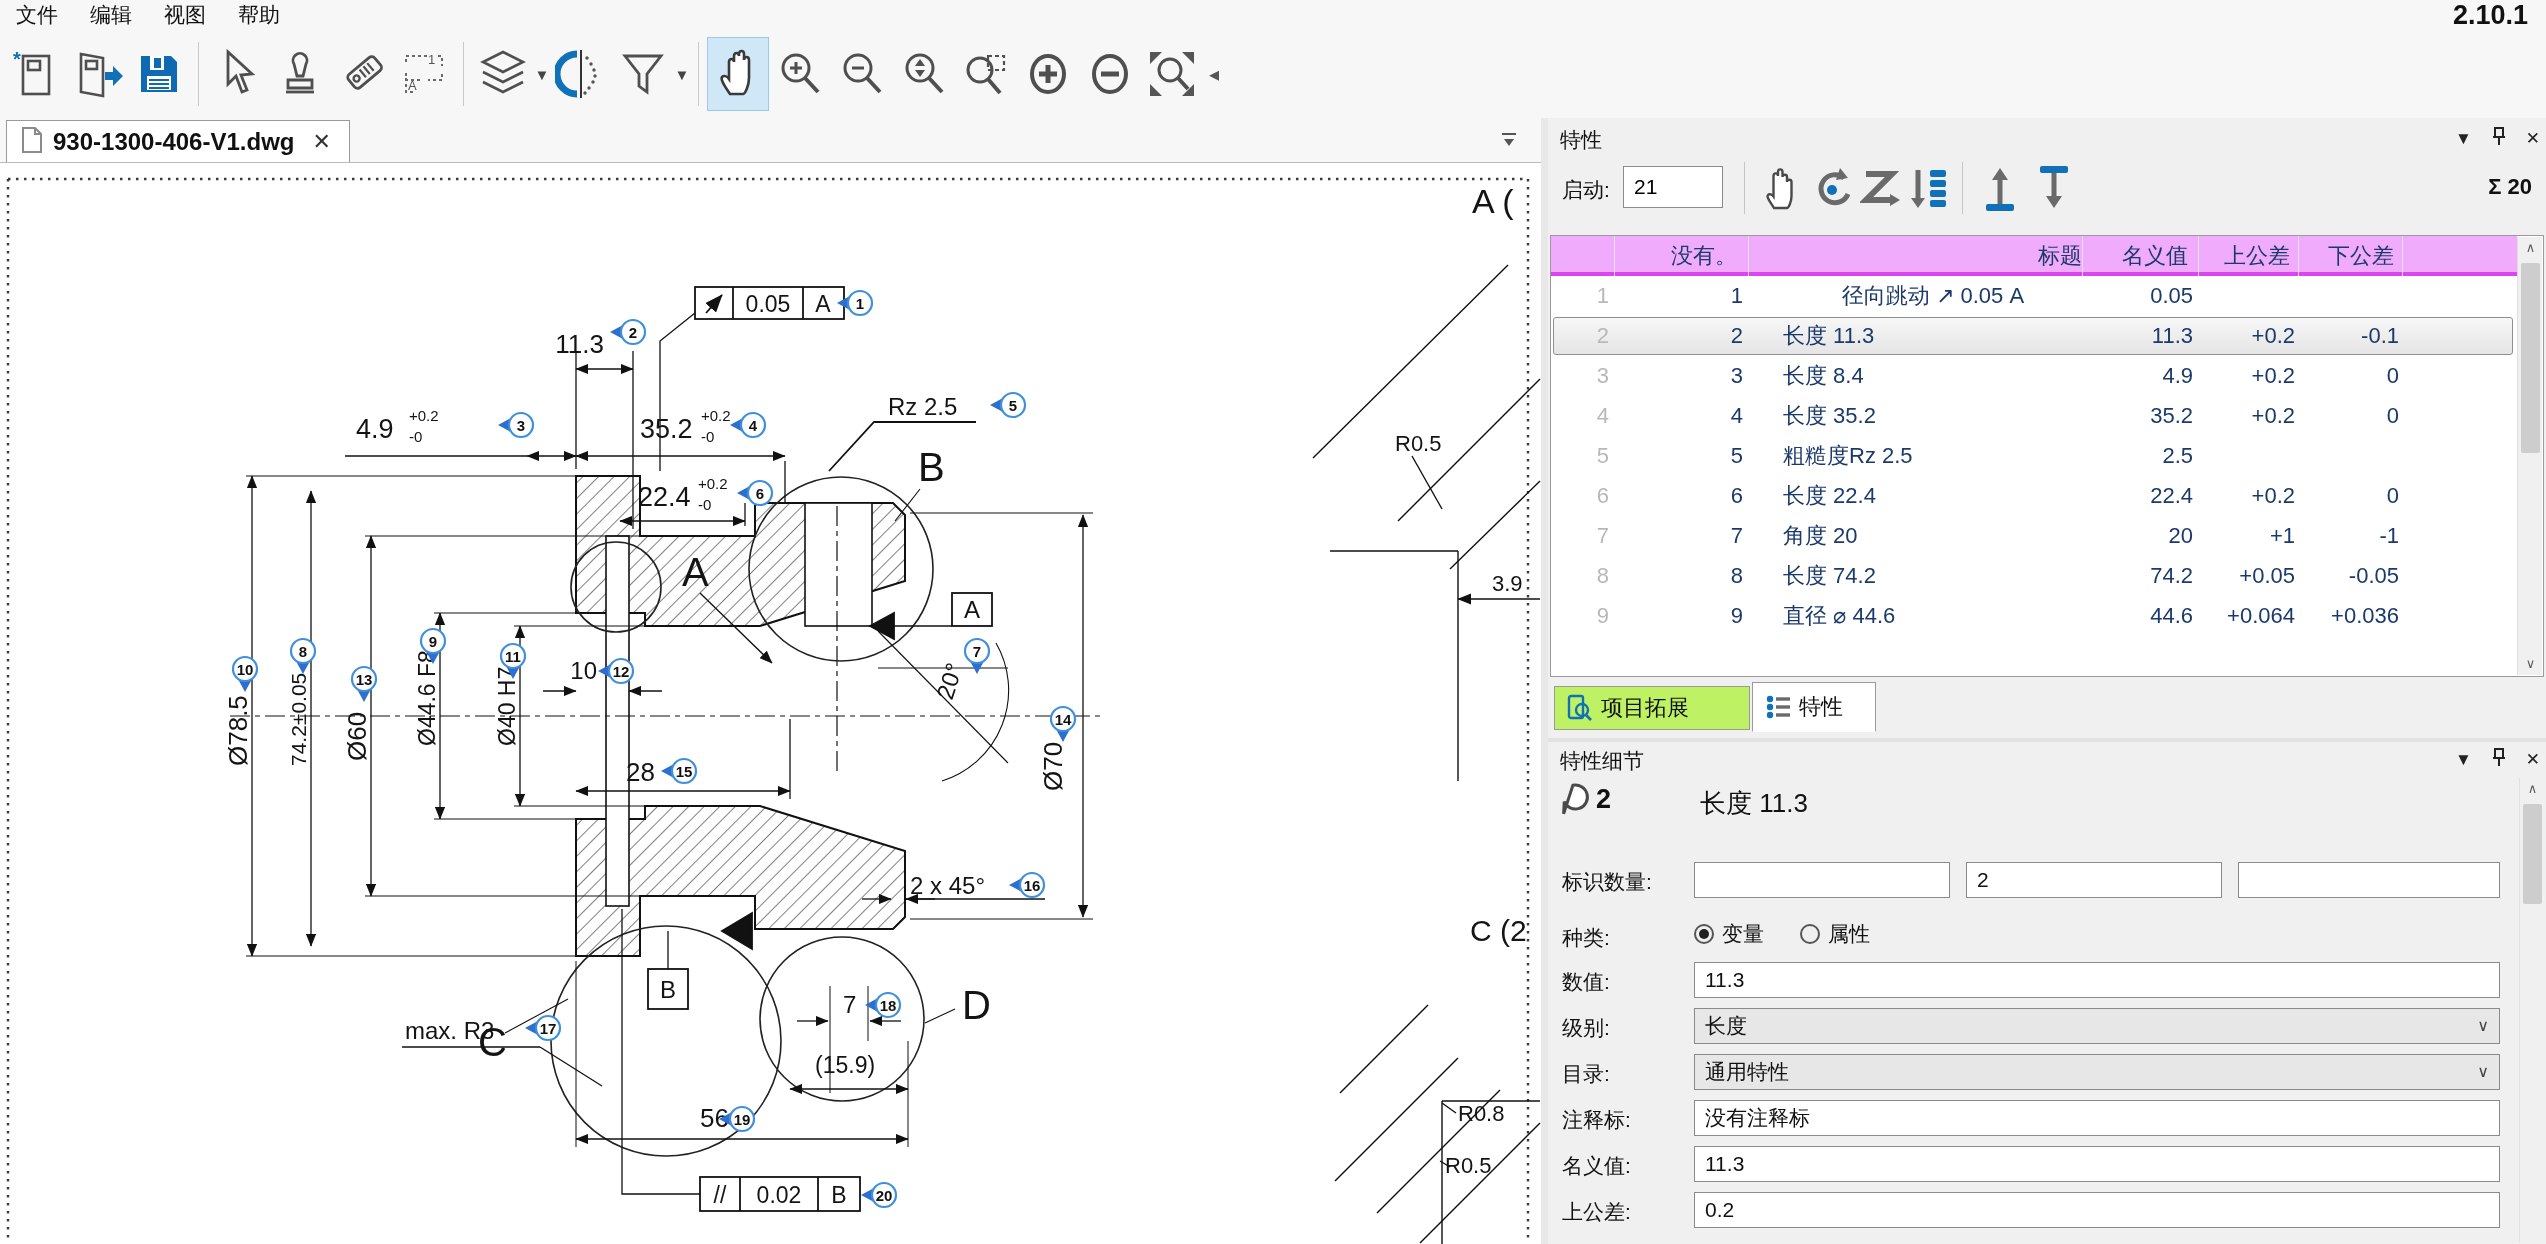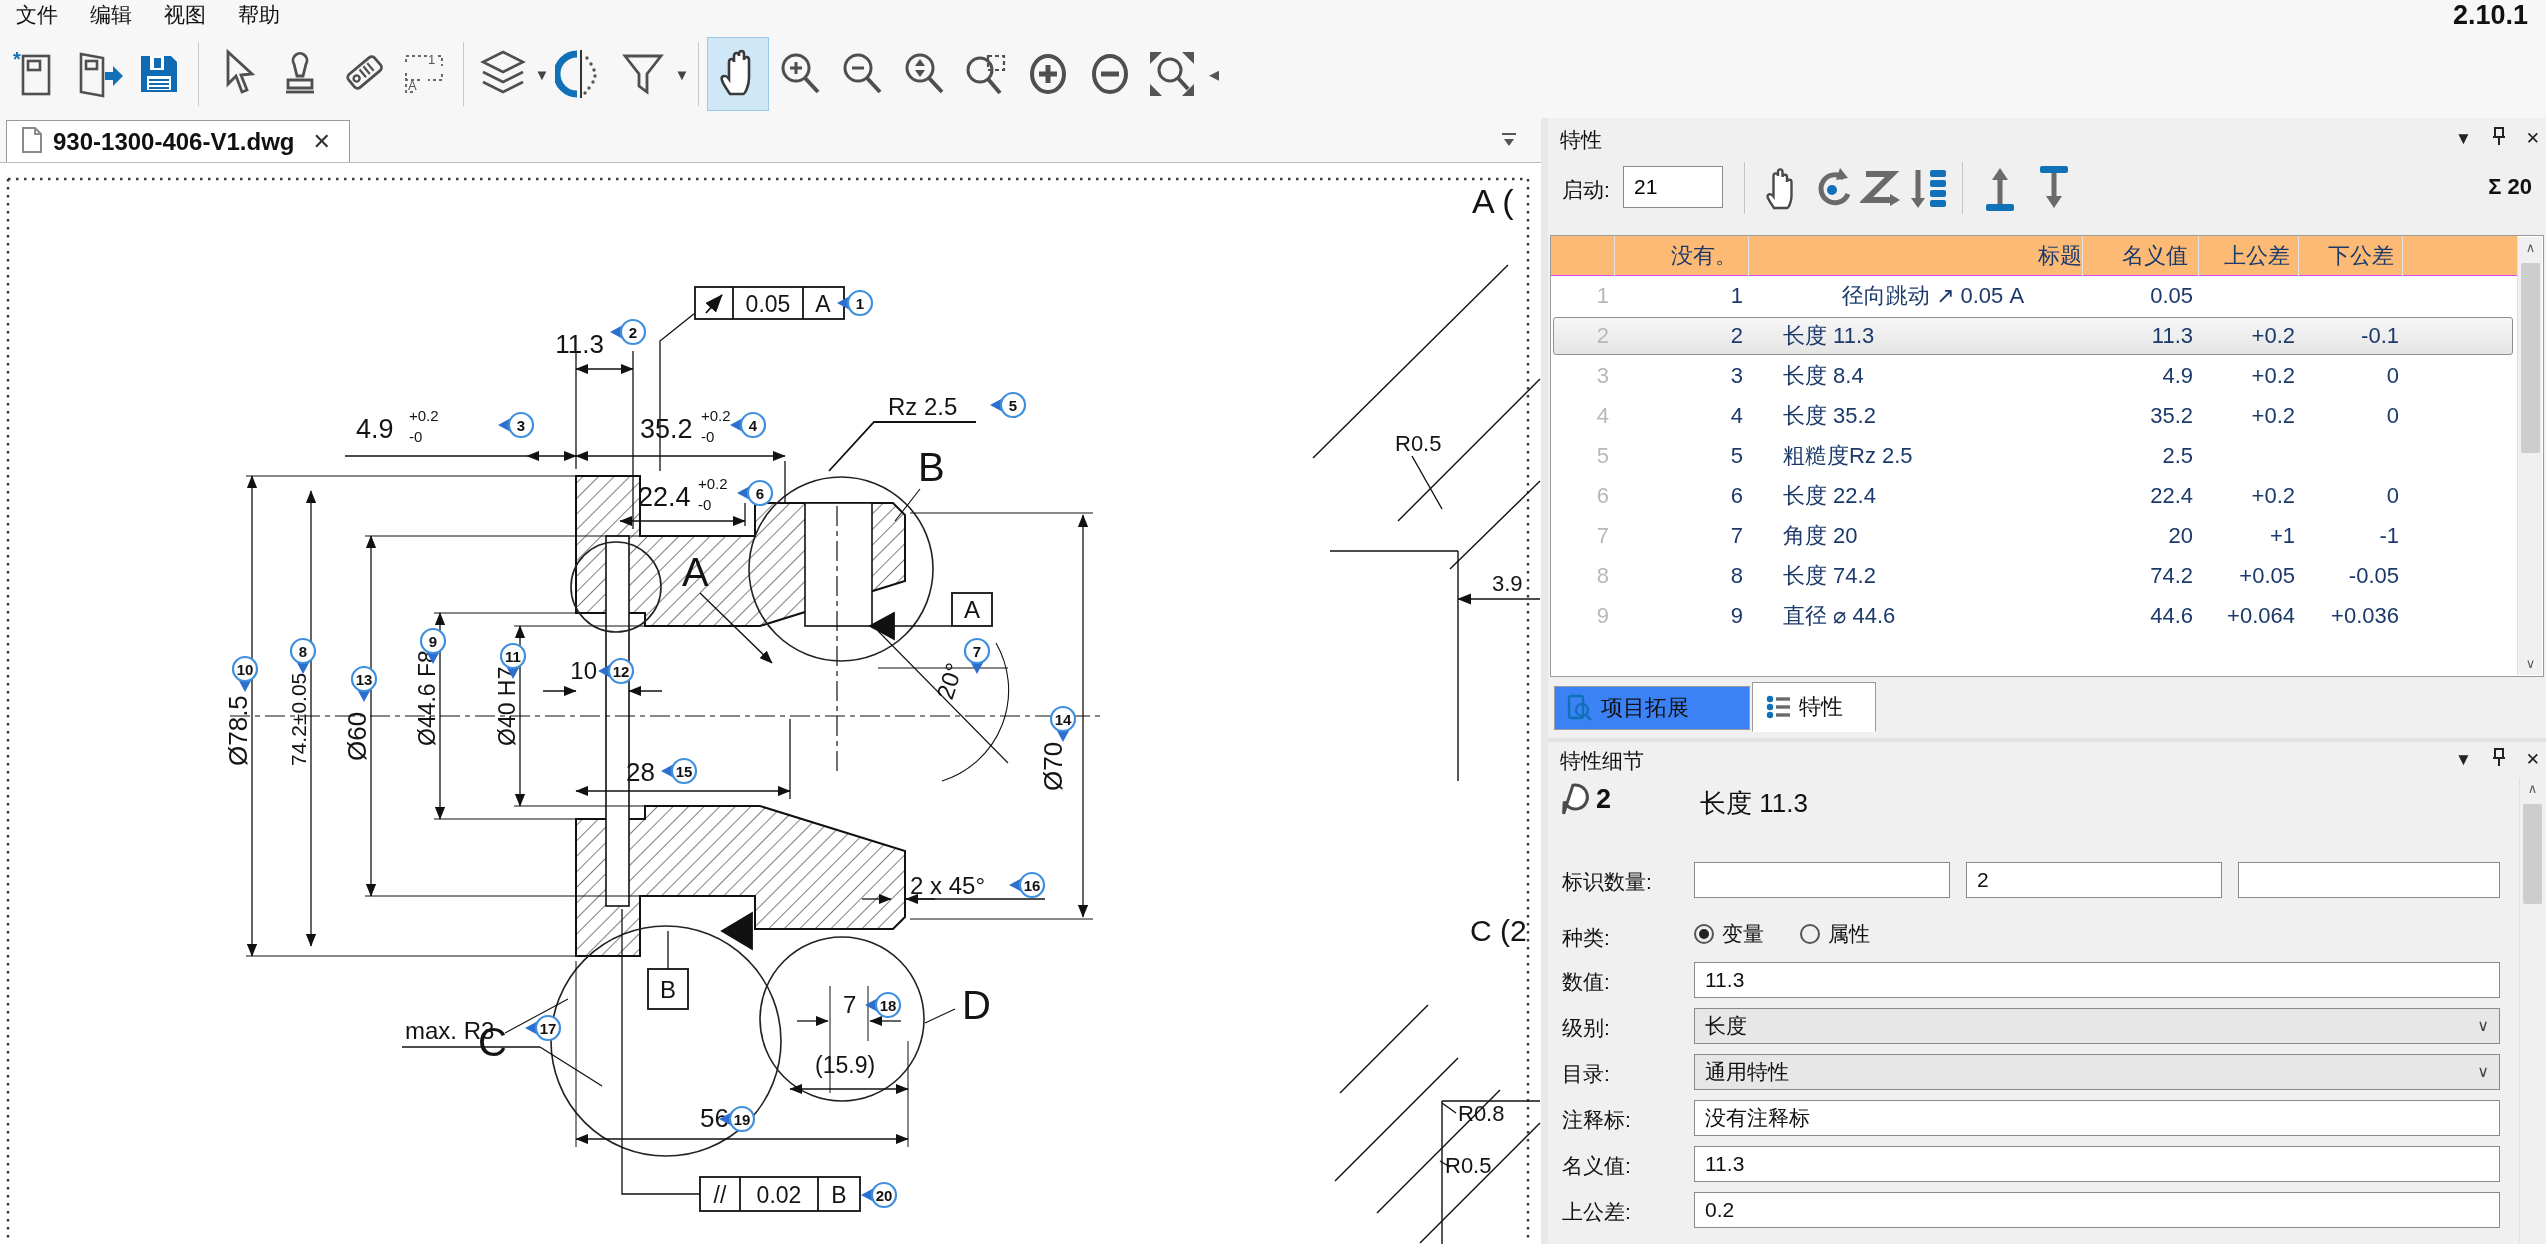--- a/index.html
+++ b/index.html
@@ -42,33 +42,33 @@
 
   .prop-toolbar { position:absolute; left:0; top:36px; width:998px; height:76px; }
   .start-label { position:absolute; left:14px; top:22px; font-size:21px; color:#111; }
   .start-input { position:absolute; left:75px; top:12px; width:100px; height:42px; border:1px solid #8a8a8a; background:#fff; font-size:21px; padding:0 10px; font-family:inherit; }
   .pt-sep { position:absolute; top:8px; width:1px; height:52px; background:#c5c5c5; }
   .pt-icon { position:absolute; top:10px; }
   .sigma { position:absolute; right:14px; top:20px; font-size:22px; font-weight:bold; color:#111; }
 
   
   .prop-table { position:absolute; left:2px; top:117px; width:994px; height:442px; background:#fff; border:1px solid #9a9a9a; }
-  .pt-header { position:absolute; left:0; top:0; width:966px; height:40px; background:#fdba74; border-bottom:1px solid #d946ef; }
+  .pt-header { position:absolute; left:0; top:0; width:966px; height:40px; background:#f0abfc; border-bottom:4px solid #d946ef; }
   .pt-header .hcell { position:absolute; top:0; height:40px; line-height:40px; font-size:22px; color:#1b3a6b; border-right:1px solid #e2e2e2; }
   .row { position:absolute; left:2px; width:962px; height:40px; }
   .row .cell { position:absolute; top:0; height:40px; line-height:40px; font-size:22px; color:#1b3a6b; white-space:nowrap; }
   .row .idx { color:#b8b8b8; }
   .row.selected .rowbg { position:absolute; left:0; top:1px; width:960px; height:38px; background:linear-gradient(#f7f7f7,#e5e5e5); border:1px solid #8f8f8f; border-radius:3px; }
   .vscroll { position:absolute; right:1px; top:1px; width:25px; background:#f0f0f0; border-left:1px solid #e0e0e0; }
   .vs-arrow { position:absolute; left:0; width:25px; height:22px; color:#5a5a5a; font-size:13px; text-align:center; line-height:22px; }
   .vs-thumb { position:absolute; left:3px; width:19px; background:#cdcdcd; border-radius:2px; }
 
   
   .panel-tabs { position:absolute; left:6px; top:564px; height:52px; }
-  .ptab { position:absolute; top:4px; height:44px; display:flex; align-items:center; padding:0 12px; font-size:22px; color:#111; background:#3b82f6; border:1px solid #9a9a9a; }
+  .ptab { position:absolute; top:4px; height:44px; display:flex; align-items:center; padding:0 12px; font-size:22px; color:#111; background:#bef264; border:1px solid #9a9a9a; }
   .ptab.active { background:#fff; top:0; height:50px; border-bottom:1px solid #fff; }
   .ptab .ticon { margin-right:8px; display:flex; }
 
   .hsplit { position:absolute; left:0; top:620px; width:998px; height:4px; background:#e2e2e2; }
 
   
   .details-header { top:627px; }
   .detail-title-row { position:absolute; left:0; top:660px; width:960px; height:48px; }
   .dt-num { position:absolute; left:48px; top:6px; font-size:27px; font-weight:bold; color:#111; }
   .dt-title { position:absolute; left:152px; top:8px; font-size:26px; color:#111; }

